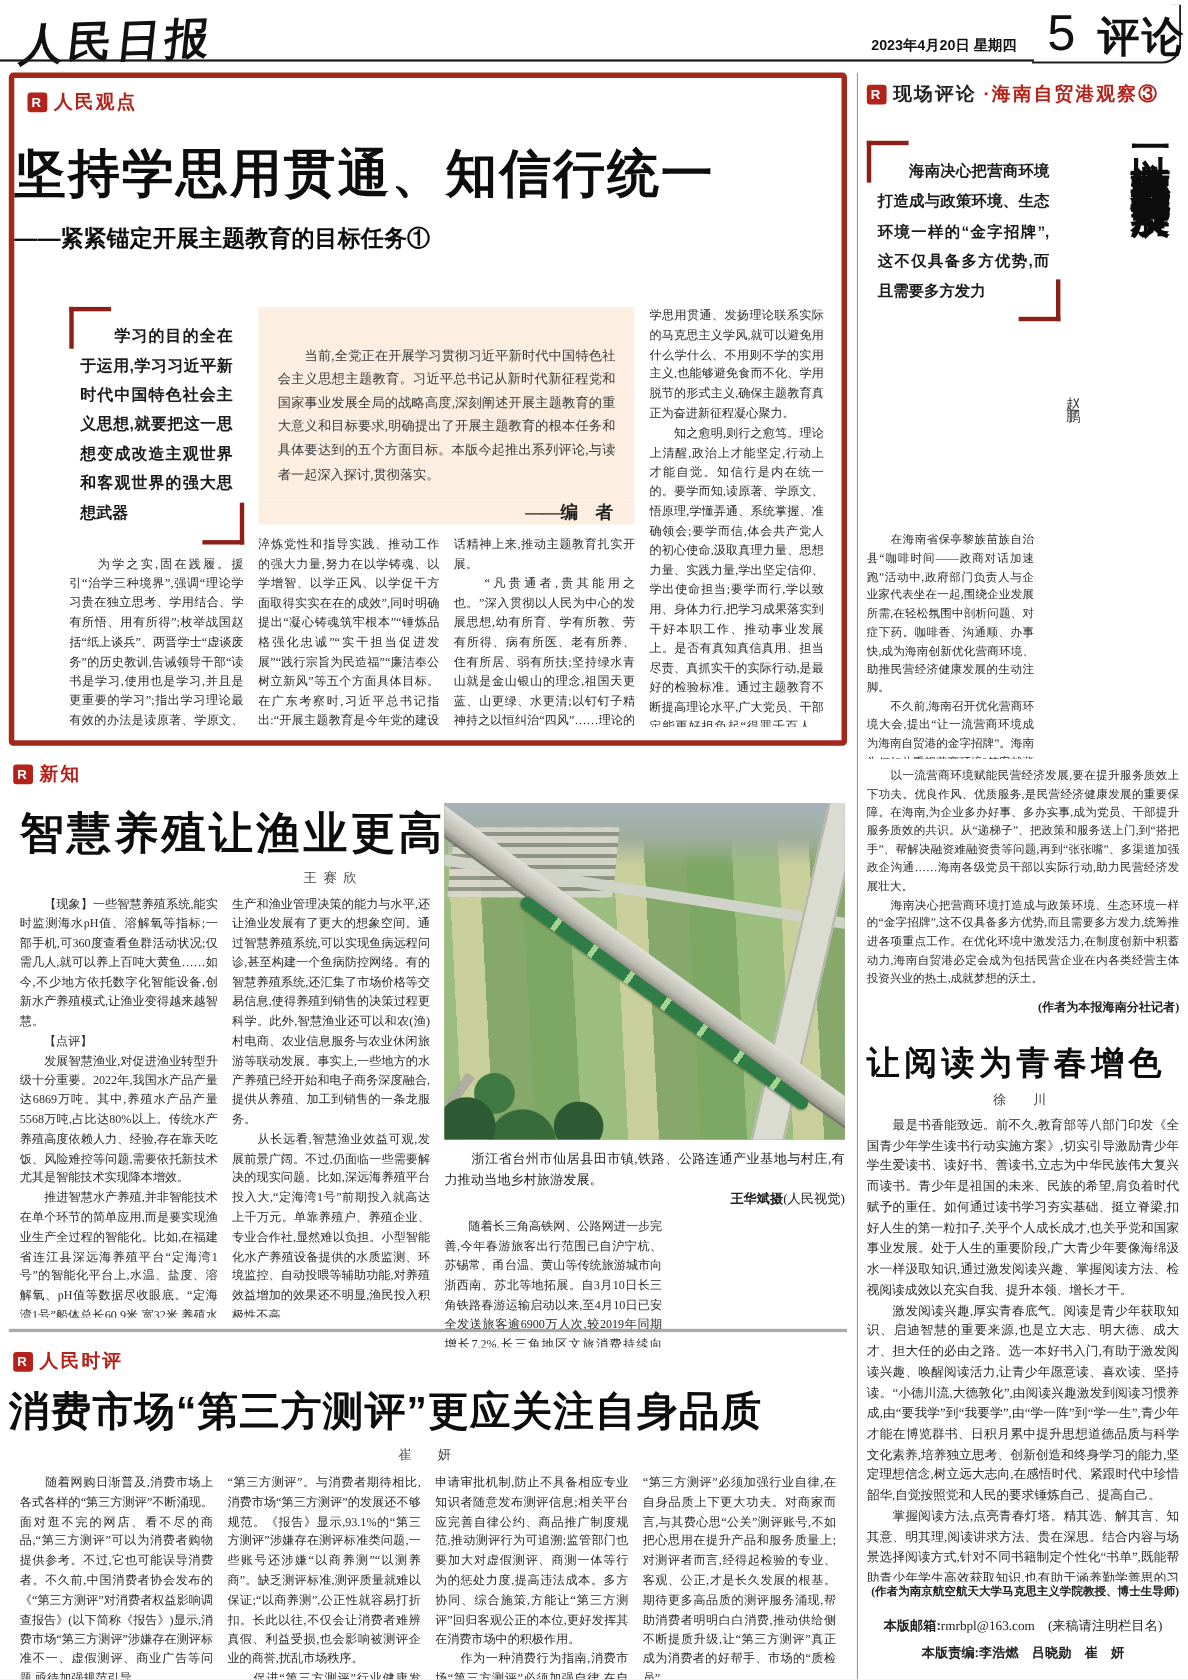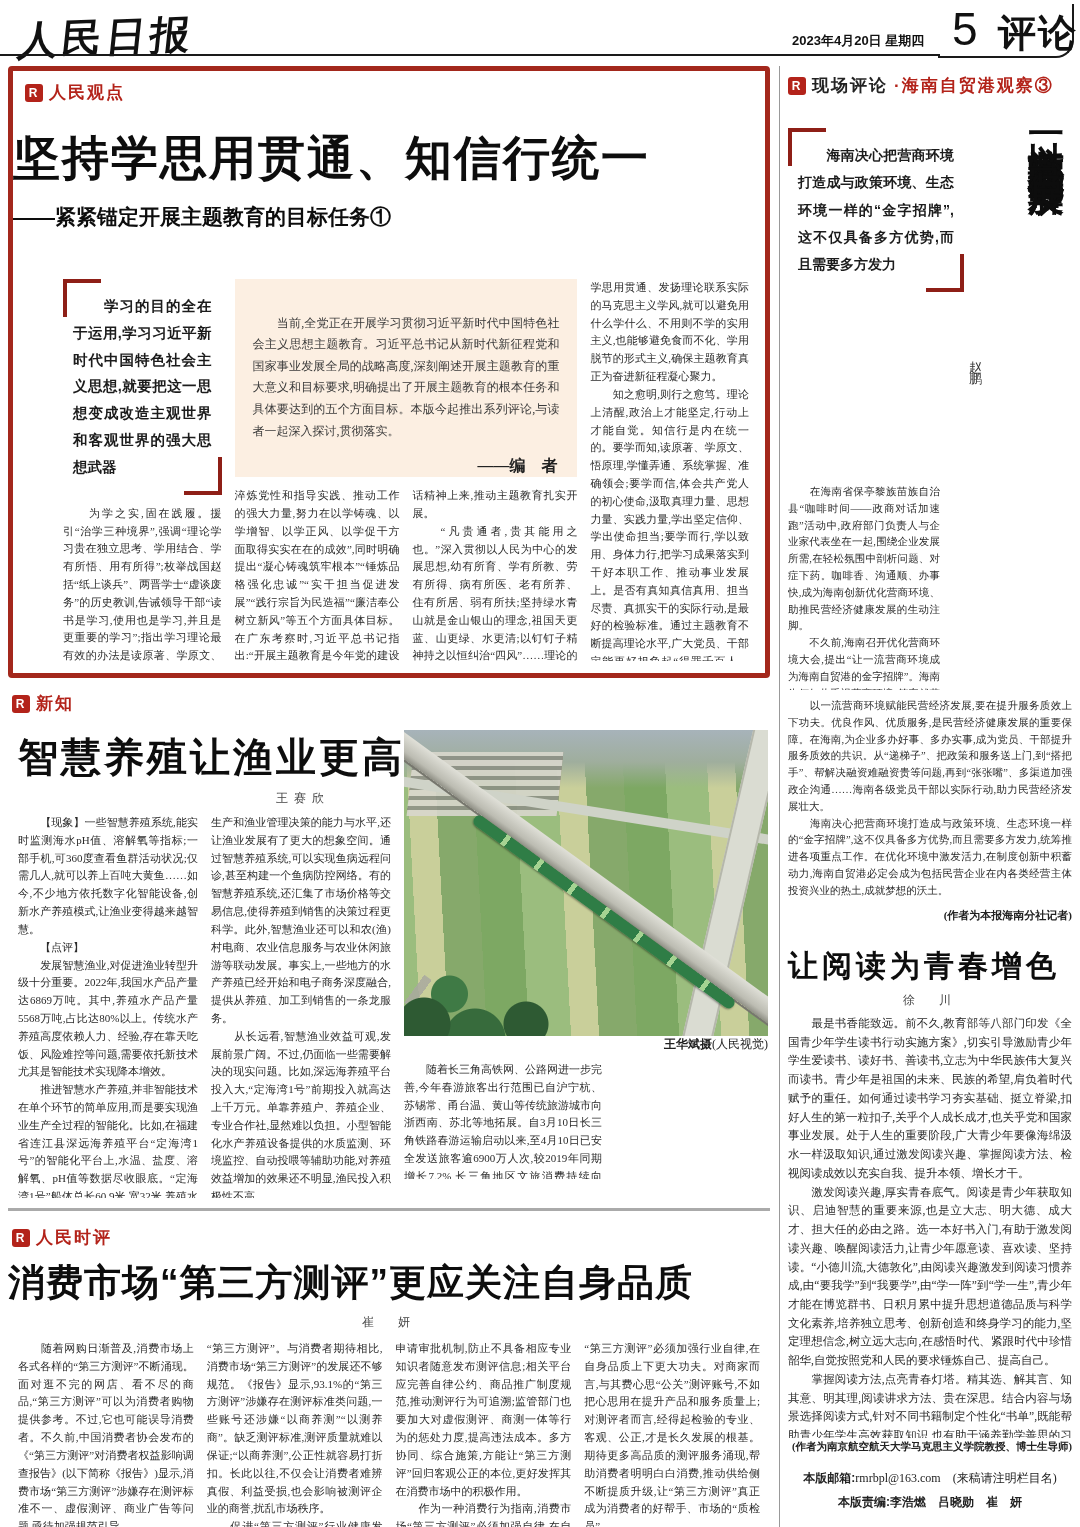--- a/index.html
+++ b/index.html
@@ -173,20 +173,21 @@
         <div class="ph-fields"></div>
         <div class="ph-haze"></div>
         <div class="ph-village"></div>
         <div class="ph-road"></div>
         <div class="ph-highway"></div>
         <div class="ph-piers"></div>
         <div class="ph-viaduct"></div>
         <div class="ph-train"></div>
         <div class="ph-trees"></div>
       </div>
+      <div class="caption" style="margin-top:8px;">　　浙江省台州市仙居县田市镇,铁路、公路连通产业基地与村庄,有力推动当地乡村旅游发展。</div>
       <div class="credit">
         <b>王华斌摄</b><span>(人民视觉)</span>
       </div>
       <div style="display:flex;gap:18px;margin-top:8px;">
         <div class="bt" style="width:198px;height:118px;">　　随着长三角高铁网、公路网进一步完善,今年春游旅客出行范围已自沪宁杭、苏锡常、甬台温、黄山等传统旅游城市向浙西南、苏北等地拓展。自3月10日长三角铁路春游运输启动以来,至4月10日已安全发送旅客逾6900万人次,较2019年同期增长7.2%,长三角地区文旅消费持续向好。</div>
       </div>
     </div>
   </div>
   <div class="divider abs" style="left:8px;top:1208px;width:762px;height:3px;"></div>
 

